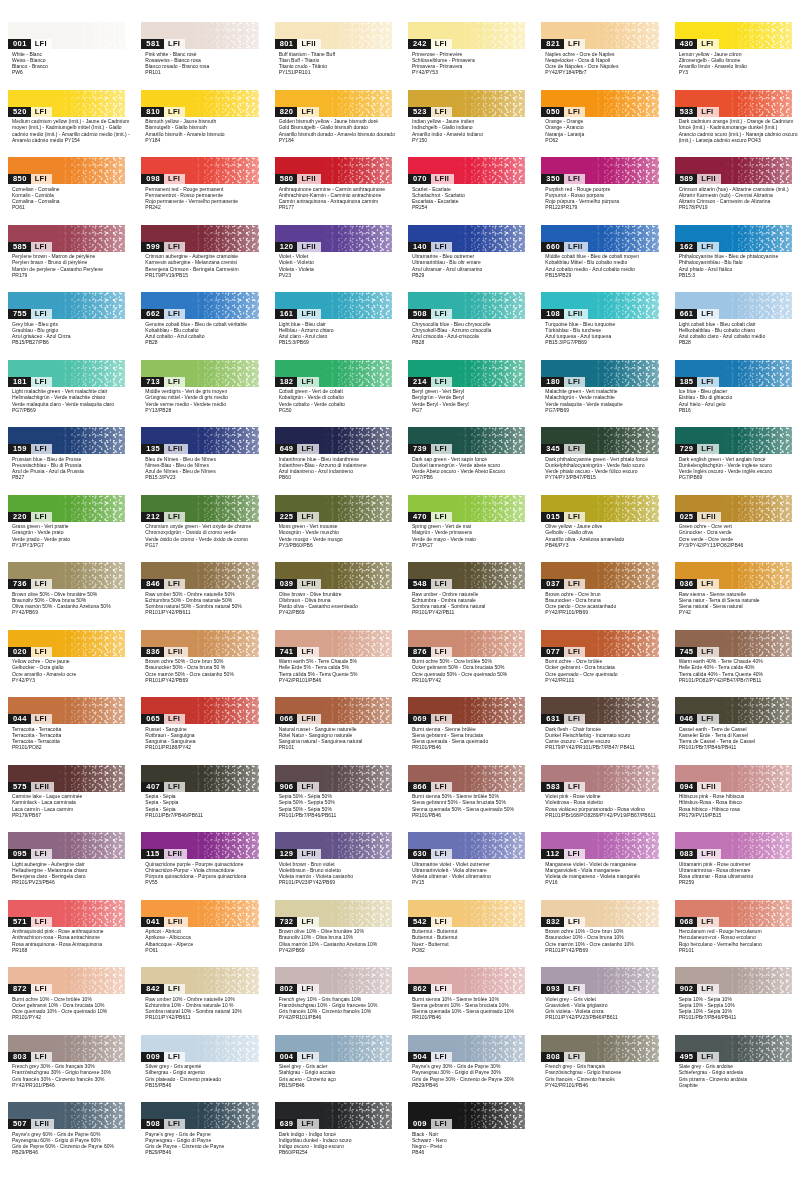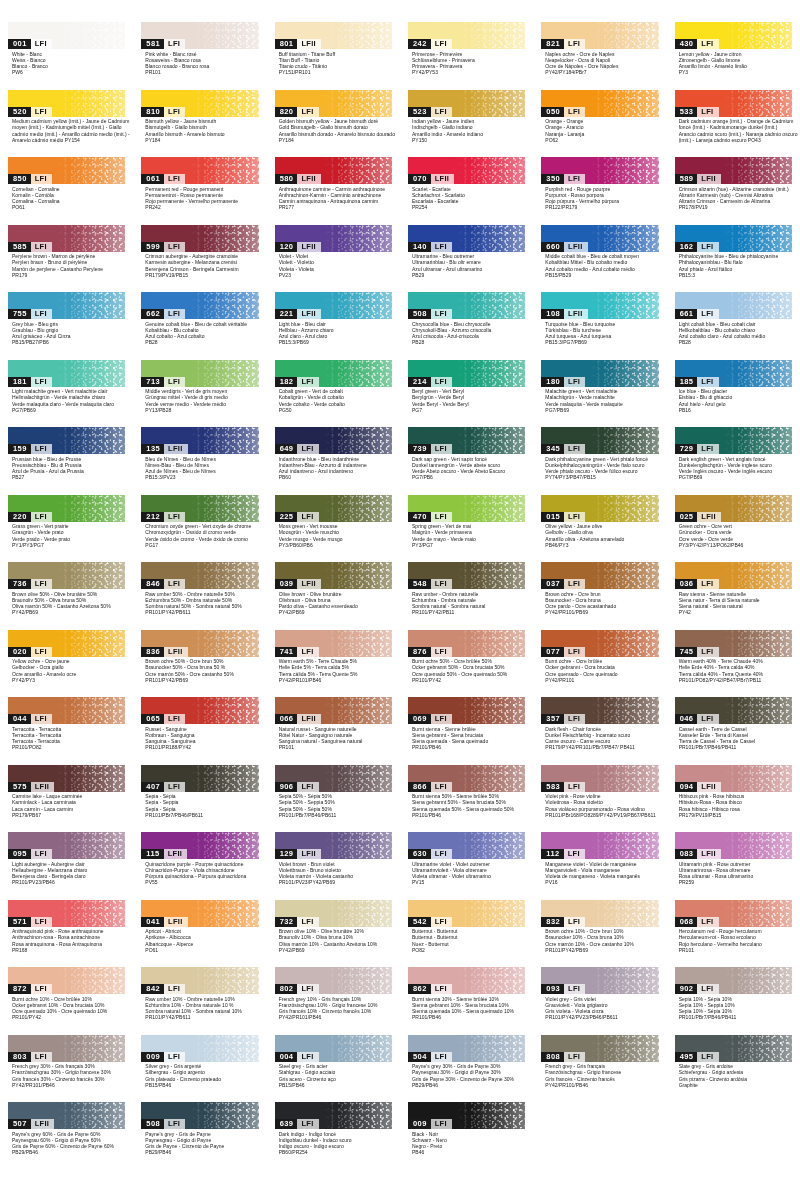--- a/index.html
+++ b/index.html
@@ -354,21 +354,21 @@
         </div>
       </div>
     </div>
     <div class="swatch">
       <div class="swatch-inner">
         <div class="color-band">
           <div class="base" style="background: rgb(232, 69, 58);"></div>
           <div class="tex"></div>
           <div class="fade"></div>
           <div class="label-bar">
-            <span class="code">061</span>
+            <span class="code">098</span>
             <span class="lf">LFI</span>
           </div>
         </div>
         <div class="names">
           <div>Permanent red - Rouge permanent</div>
           <div>Permanentrot - Rosso permanente</div>
           <div>Rojo permanente - Vermelho permanente</div>
           <div class="pigment">PR242</div>
         </div>
       </div>
@@ -601,21 +601,21 @@
         </div>
       </div>
     </div>
     <div class="swatch">
       <div class="swatch-inner">
         <div class="color-band">
           <div class="base" style="background: rgb(47, 165, 192);"></div>
           <div class="tex"></div>
           <div class="fade"></div>
           <div class="label-bar">
-            <span class="code">221</span>
+            <span class="code">161</span>
             <span class="lf">LFII</span>
           </div>
         </div>
         <div class="names">
           <div>Light blue - Bleu clair</div>
           <div>Hellblau - Azzurro chiaro</div>
           <div>Azul claro - Azul claro</div>
           <div class="pigment">PB15:3/PB69</div>
         </div>
       </div>
@@ -1323,21 +1323,21 @@
         </div>
       </div>
     </div>
     <div class="swatch">
       <div class="swatch-inner">
         <div class="color-band">
           <div class="base" style="background: rgb(92, 67, 56);"></div>
           <div class="tex"></div>
           <div class="fade"></div>
           <div class="label-bar">
-            <span class="code">357</span>
+            <span class="code">631</span>
             <span class="lf">LFI</span>
           </div>
         </div>
         <div class="names">
           <div>Dark flesh - Chair foncée</div>
           <div>Dunkel Fleischfarbig - Incarnato scuro</div>
           <div>Carne oscuro - Carne escuro</div>
           <div class="pigment">PR179/PY42/PR101/PBr7/PB47/ PB411</div>
         </div>
       </div>

